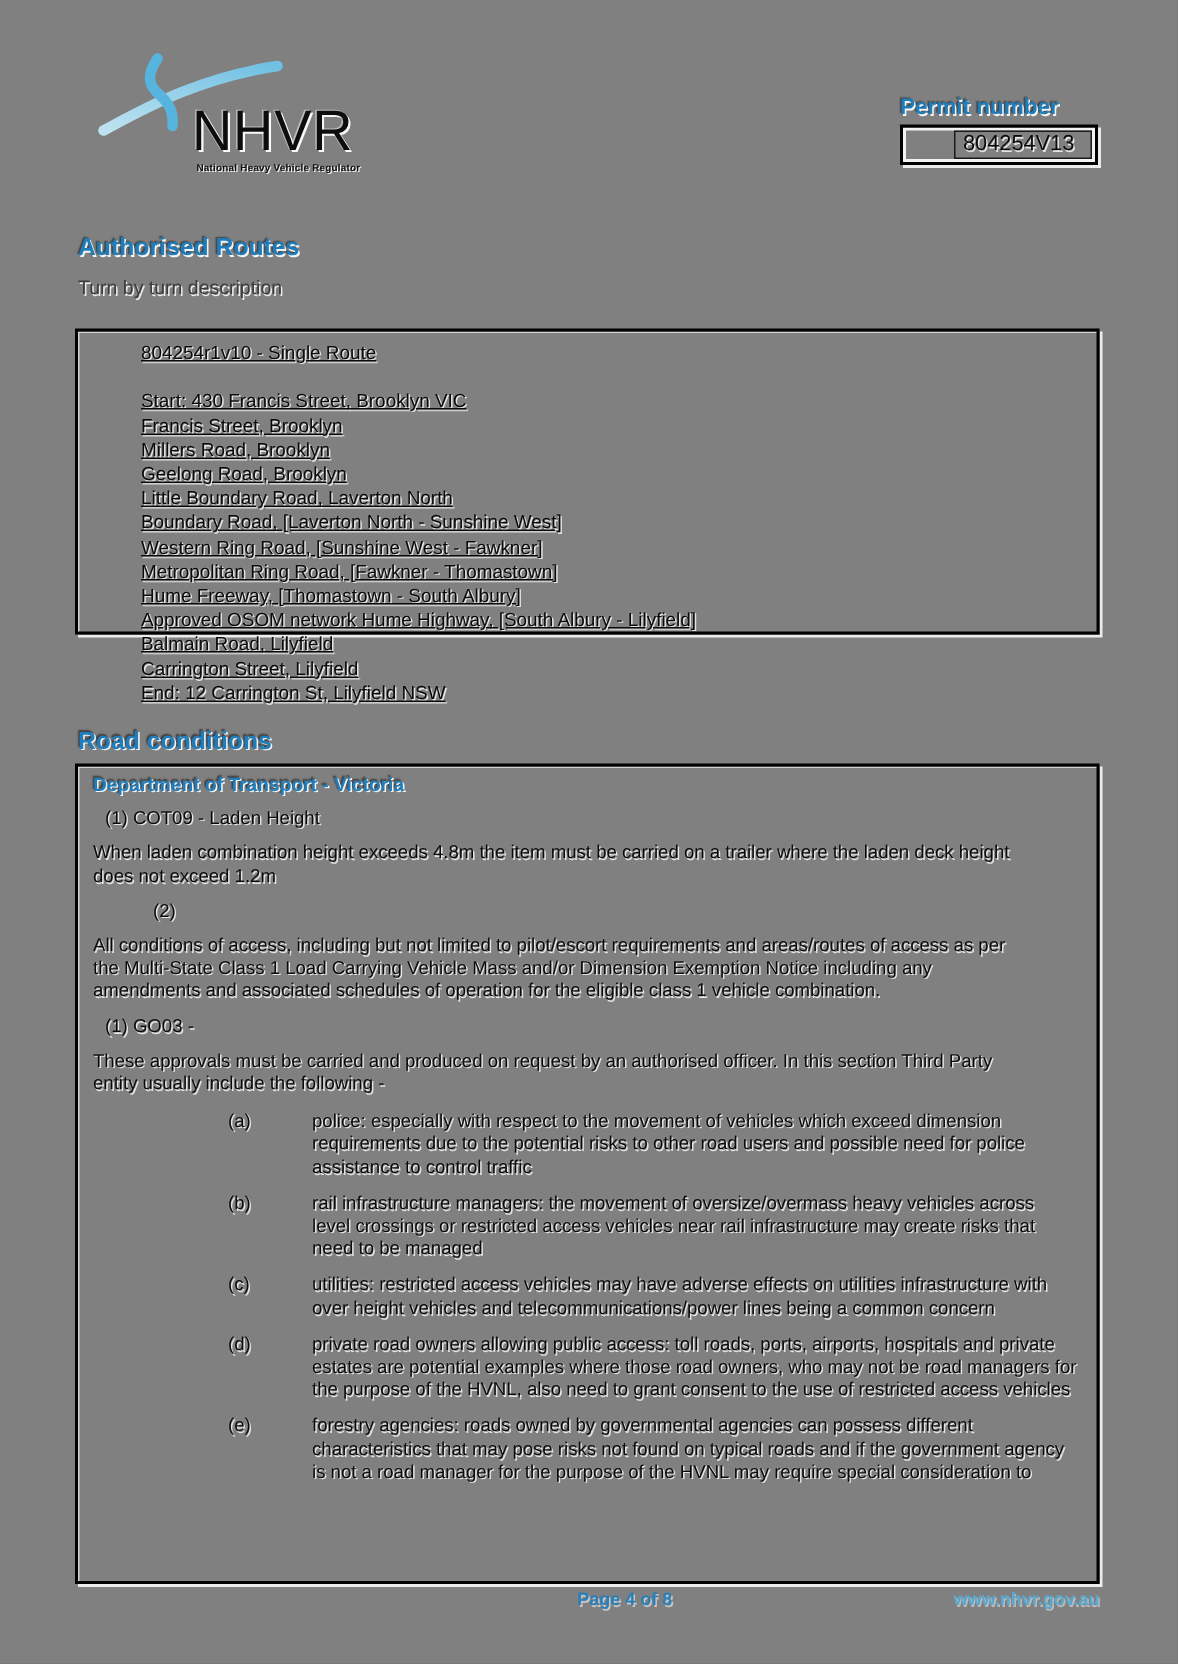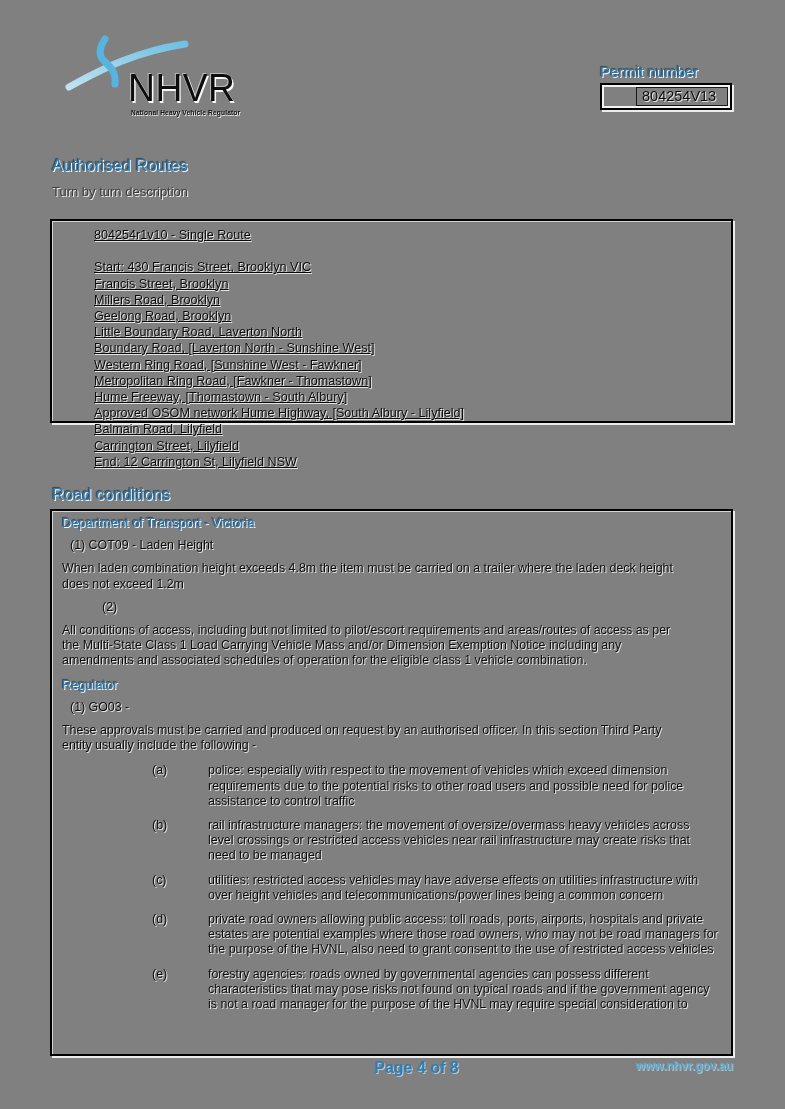--- a/index.html
+++ b/index.html
@@ -9,21 +9,21 @@
     width:785px; height:1109px;
     margin:0 auto;
     background:#808080;
     font-family:"Liberation Sans", sans-serif;
     color:#0a0a0a;
     overflow:hidden;
   }
   .halo { text-shadow:1px 1px 0 rgba(255,255,255,0.78), 0 0 1px rgba(255,255,255,0.25);margin-left:32px; }
   .blue-h {
     color:#1f7dbb;
-    font-weight:normal;
+    font-weight:bold;
     text-shadow:1px 1px 0 rgba(255,255,255,0.92), -1px -1px 1px rgba(0,0,0,0.5);
   }
   
   .logo { position:absolute; left:52px; top:34px; width:185px; height:92px; }
   .logo svg { position:absolute; left:0; top:0; }
   .logo-text {
     position:absolute; left:76px; top:33px;
     font-size:38px; letter-spacing:0.5px; color:#0d0d0d;
     text-shadow:1.5px 1.5px 0 rgba(255,255,255,0.95), -1px -1px 0 rgba(255,255,255,0.45);
     transform:scaleX(0.98); transform-origin:left;
@@ -68,21 +68,21 @@
   .rc-item { margin:8px 0 8px 8px; }
   .rc-item-flex { display:flex; margin:8px 0 8px 8px; }
   .rc-item-flex .lbl { flex:0 0 24px; }
   .rc-para { margin:8px 0; }
   .rc-list { margin:10px 0 0 58px; }
   .rc-li { display:flex; margin-bottom:9px; }
   .rc-li .lbl { flex:0 0 24px; }
   
   .footer-page {
     position:absolute; left:0; right:0; top:1059px; text-align:center;
-    font-size:16px; font-weight:bold; color:#2a7fb8;
+    font-size:12px; font-weight:bold; color:#2a7fb8;
     text-shadow:1px 1px 0 rgba(255,255,255,0.55);
     margin-left:48px;
   }
   .footer-site {
     position:absolute; right:52px; top:1059px;
     font-size:12px; font-weight:bold; color:#58a8d0;
     text-shadow:1px 1px 0 rgba(255,255,255,0.45);
   }
 </style>
 </head>
@@ -143,21 +143,20 @@
 does not exceed 1.2m</div>
 
     <div class="rc-item-flex">
       <span class="lbl halo">(2)</span>
     </div>
 
     <div class="rc-para pre halo">All conditions of access, including but not limited to pilot/escort requirements and areas/routes of access as per
 the Multi-State Class 1 Load Carrying Vehicle Mass and/or Dimension Exemption Notice including any
 amendments and associated schedules of operation for the eligible class 1 vehicle combination.</div>
 
-    <div class="rc-heading blue-h">Regulator</div>
 
     <div class="rc-item halo">(1) GO03 -</div>
 
 
     <div class="rc-para pre halo">These approvals must be carried and produced on request by an authorised officer. In this section Third Party
 entity usually include the following -</div>
 
     <div class="rc-list">
       <div class="rc-li">
         <span class="lbl halo">(a)</span>

